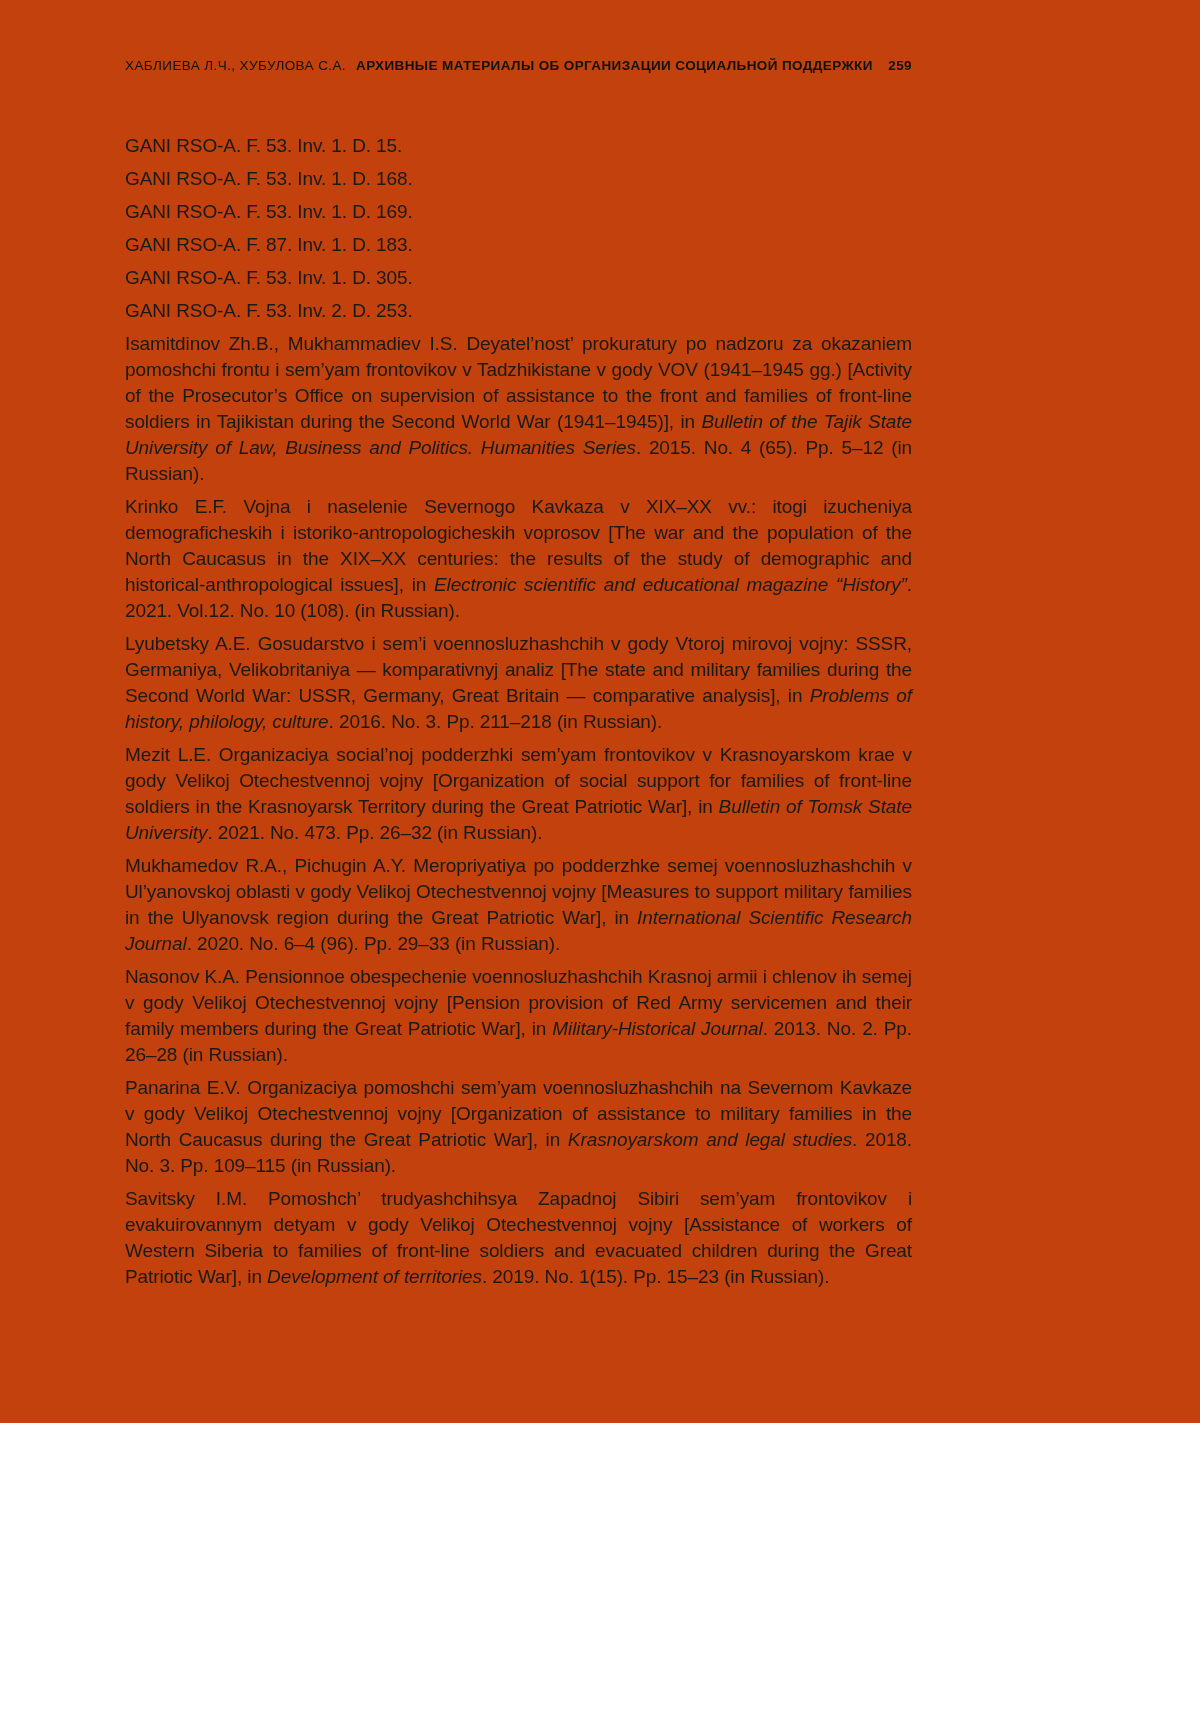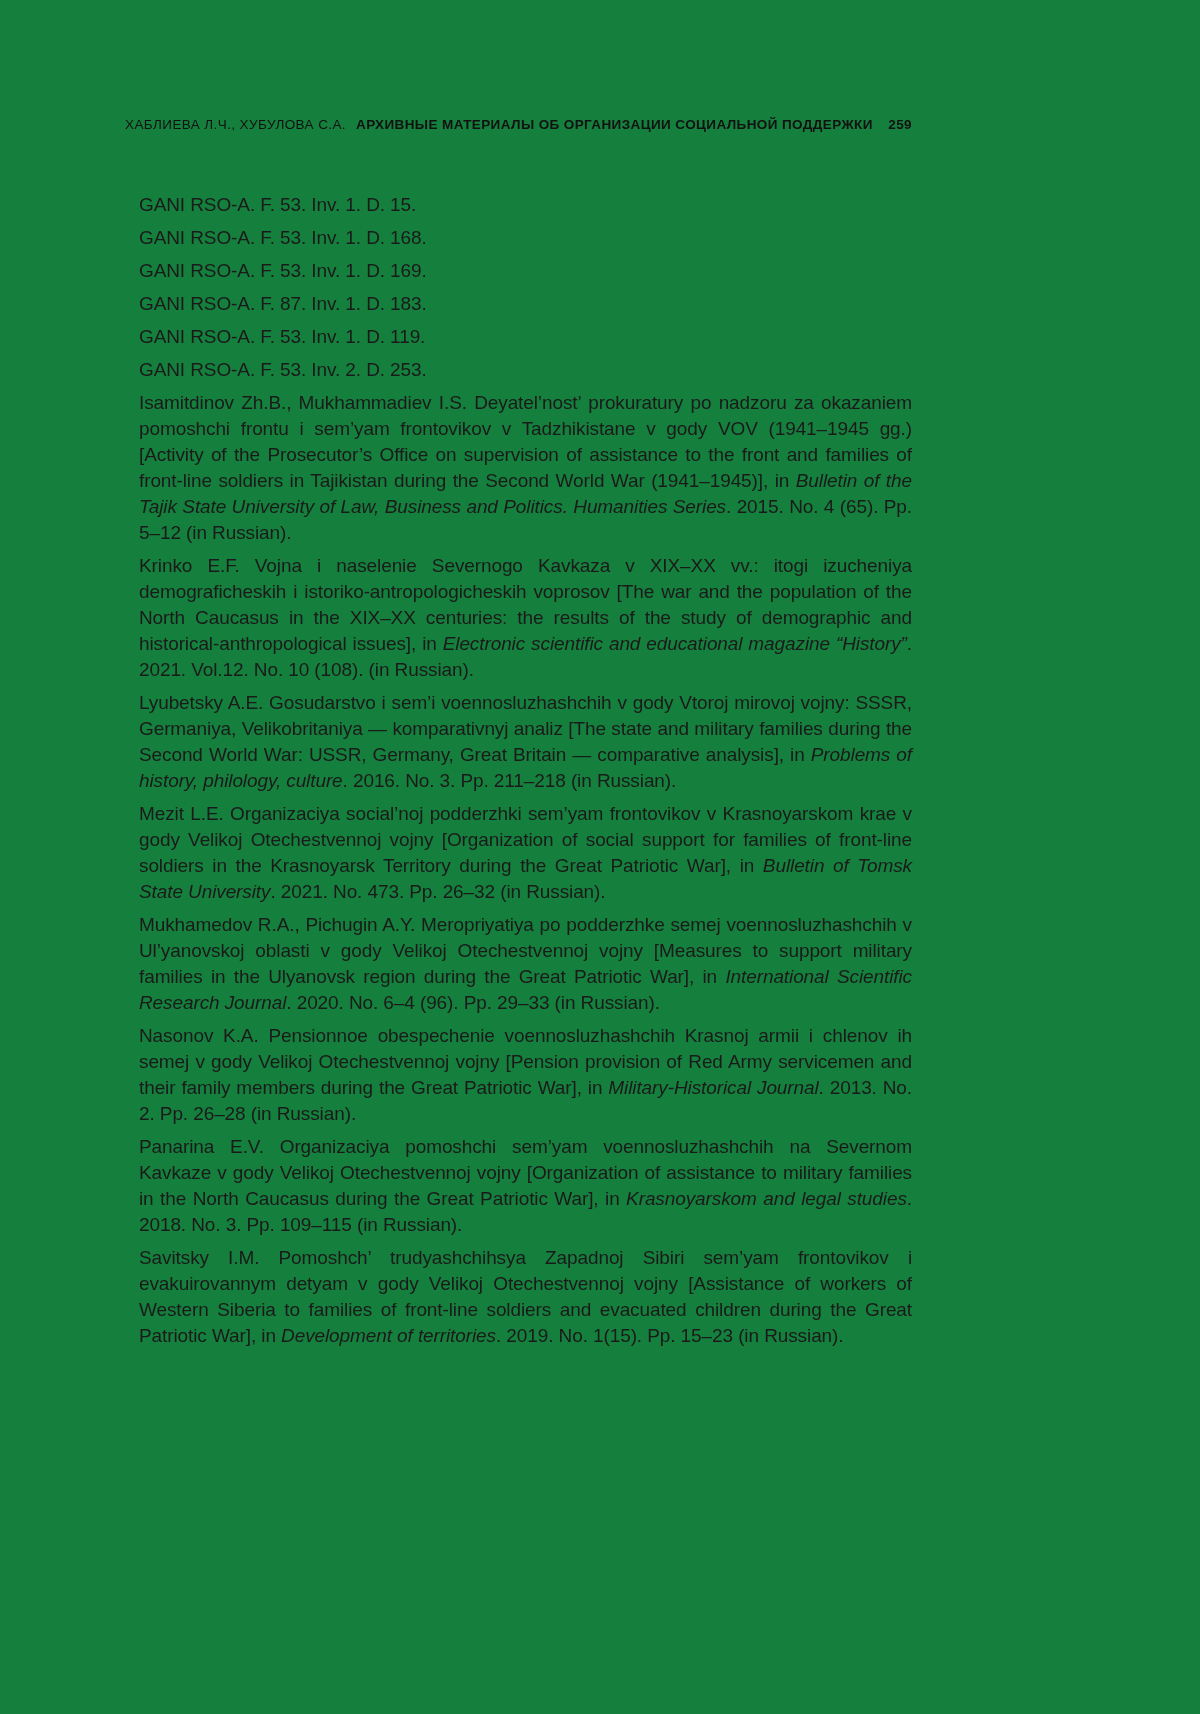--- a/index.html
+++ b/index.html
@@ -3,26 +3,26 @@
 <meta charset="utf-8">
 <style>
   html, body {
     margin: 0;
     padding: 0;
     background: #ffffff;
   }
   .page {
     position: relative;
     width: 1200px;
-    height: 1714px;
+    height: 1423px;
     box-sizing: border-box;
-    background: #15803d;
+    background: #c2410c;
     color: #1a1a1a;
     font-family: "Liberation Sans", "DejaVu Sans", sans-serif;
-    padding: 117px 288px 0 125px;
+    padding: 58px 288px 0 125px;
     overflow: hidden;
   }
   .running-head {
     display: flex;
     justify-content: space-between;
     align-items: baseline;
     font-size: 13.5px;
     letter-spacing: 0.4px;
     color: #111111;
     margin-bottom: 60px;
@@ -43,21 +43,21 @@
   .running-head .page-number {
     font-weight: 700;
     margin-left: 22px;
   }
   .references {
     font-size: 19px;
     line-height: 26px;
     letter-spacing: -0.1px;
   }
   .references p.reference {
-    margin: 0 0 7px 14px;
+    margin: 0 0 7px 0;
     text-align: justify;
     hyphens: auto;
     -webkit-hyphens: auto;
   }
   .references p.reference.archive {
     text-align: left;
   }
   .references em {
     font-style: italic;
   }
@@ -73,21 +73,21 @@
       <span class="head-title">АРХИВНЫЕ МАТЕРИАЛЫ ОБ ОРГАНИЗАЦИИ СОЦИАЛЬНОЙ ПОДДЕРЖКИ</span>
     </div>
     <span class="page-number">259</span>
   </header>
 
   <main class="references" id="refs">
       <p class="reference archive"><span>GANI RSO-A. F. 53. Inv. 1. D. 15.</span></p>
       <p class="reference archive"><span>GANI RSO-A. F. 53. Inv. 1. D. 168.</span></p>
       <p class="reference archive"><span>GANI RSO-A. F. 53. Inv. 1. D. 169.</span></p>
       <p class="reference archive"><span>GANI RSO-A. F. 87. Inv. 1. D. 183.</span></p>
-      <p class="reference archive"><span>GANI RSO-A. F. 53. Inv. 1. D. 119.</span></p>
+      <p class="reference archive"><span>GANI RSO-A. F. 53. Inv. 1. D. 305.</span></p>
       <p class="reference archive"><span>GANI RSO-A. F. 53. Inv. 2. D. 253.</span></p>
       <p class="reference"><span>Isamitdinov Zh.B., Mukhammadiev I.S. Deyatel’nost’ prokuratury po nadzoru za okazaniem pomoshchi frontu i sem’yam frontovikov v Tadzhikistane v gody VOV (1941–1945 gg.) [Activity of the Prosecutor’s Office on supervision of assistance to the front and families of front-line soldiers in Tajikistan during the Second World War (1941–1945)], in </span><em>Bulletin of the Tajik State University of Law, Business and Politics. Humanities Series</em><span>. 2015. No. 4 (65). Pp. 5–12 (in Russian).</span></p>
       <p class="reference"><span>Krinko E.F. Vojna i naselenie Severnogo Kavkaza v XIX–XX vv.: itogi izucheniya demograficheskih i istoriko-antropologicheskih voprosov [The war and the population of the North Caucasus in the XIX–XX centuries: the results of the study of demographic and historical-anthropological issues], in </span><em>Electronic scientific and educational magazine “History”</em><span>. 2021. Vol.12. No. 10 (108). (in Russian).</span></p>
       <p class="reference"><span>Lyubetsky A.E. Gosudarstvo i sem’i voennosluzhashchih v gody Vtoroj mirovoj vojny: SSSR, Germaniya, Velikobritaniya — komparativnyj analiz [The state and military families during the Second World War: USSR, Germany, Great Britain — comparative analysis], in </span><em>Problems of history, philology, culture</em><span>. 2016. No. 3. Pp. 211–218 (in Russian).</span></p>
       <p class="reference"><span>Mezit L.E. Organizaciya social’noj podderzhki sem’yam frontovikov v Krasnoyarskom krae v gody Velikoj Otechestvennoj vojny [Organization of social support for families of front-line soldiers in the Krasnoyarsk Territory during the Great Patriotic War], in </span><em>Bulletin of Tomsk State University</em><span>. 2021. No. 473. Pp. 26–32 (in Russian).</span></p>
       <p class="reference"><span>Mukhamedov R.A., Pichugin A.Y. Meropriyatiya po podderzhke semej voennosluzhashchih v Ul’yanovskoj oblasti v gody Velikoj Otechestvennoj vojny [Measures to support military families in the Ulyanovsk region during the Great Patriotic War], in </span><em>International Scientific Research Journal</em><span>. 2020. No. 6–4 (96). Pp. 29–33 (in Russian).</span></p>
       <p class="reference"><span>Nasonov K.A. Pensionnoe obespechenie voennosluzhashchih Krasnoj armii i chlenov ih semej v gody Velikoj Otechestvennoj vojny [Pension provision of Red Army servicemen and their family members during the Great Patriotic War], in </span><em>Military-Historical Journal</em><span>. 2013. No. 2. Pp. 26–28 (in Russian).</span></p>
       <p class="reference"><span>Panarina E.V. Organizaciya pomoshchi sem’yam voennosluzhashchih na Severnom Kavkaze v gody Velikoj Otechestvennoj vojny [Organization of assistance to military families in the North Caucasus during the Great Patriotic War], in </span><em>Krasnoyarskom and legal studies</em><span>. 2018. No. 3. Pp. 109–115 (in Russian).</span></p>
       <p class="reference"><span>Savitsky I.M. Pomoshch’ trudyashchihsya Zapadnoj Sibiri sem’yam frontovikov i evakuirovannym detyam v gody Velikoj Otechestvennoj vojny [Assistance of workers of Western Siberia to families of front-line soldiers and evacuated children during the Great Patriotic War], in </span><em>Development of territories</em><span>. 2019. No. 1(15). Pp. 15–23 (in Russian).</span></p>
     </main>

